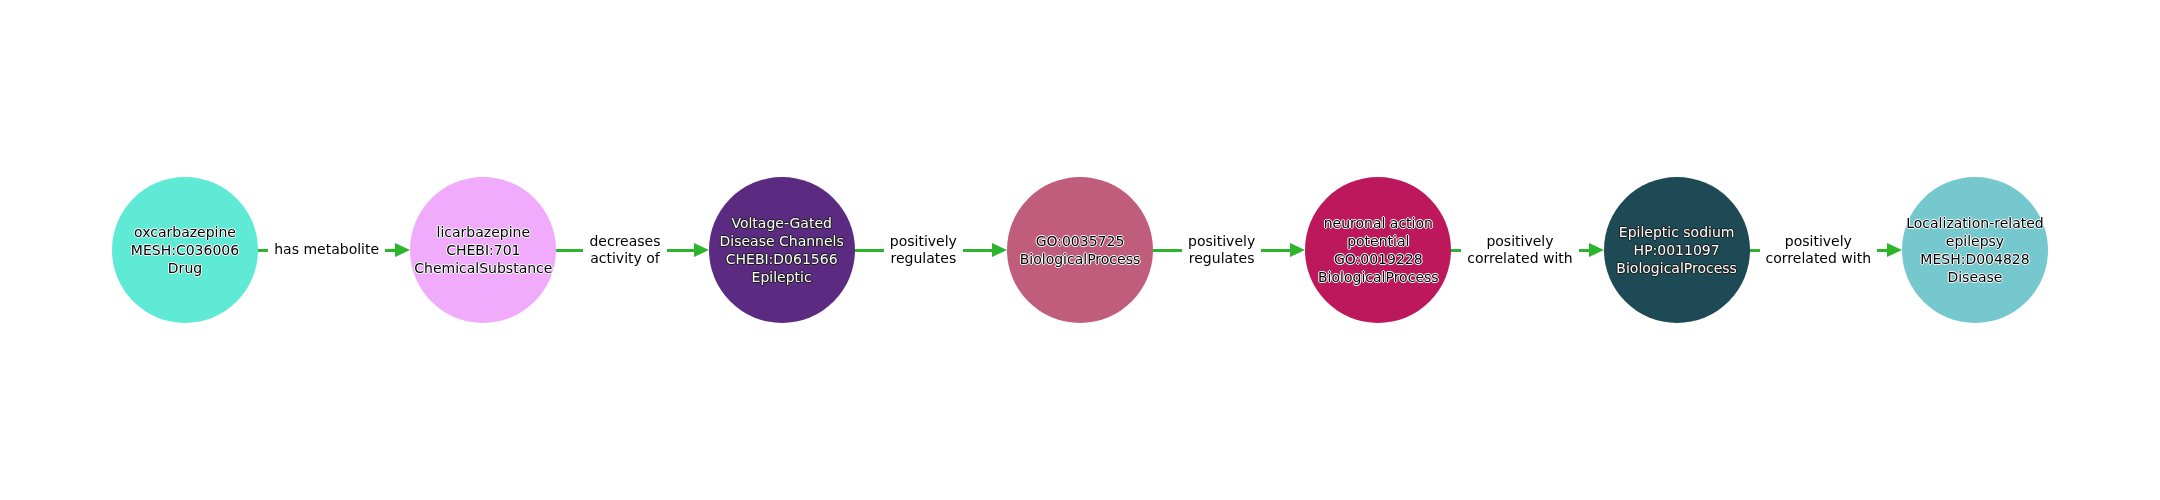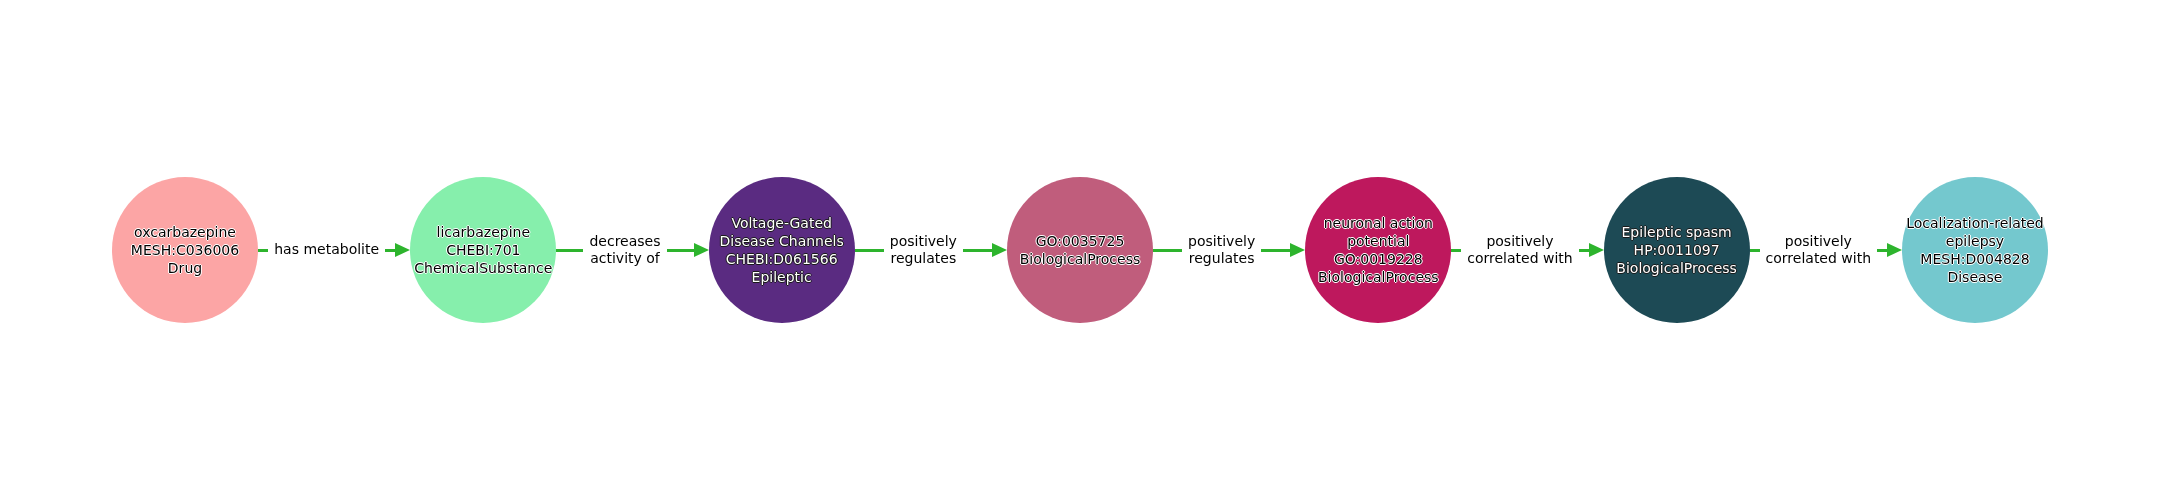--- a/index.html
+++ b/index.html
@@ -55,36 +55,36 @@
     border-left: 15px solid var(--edge-color);
     flex: 0 0 auto;
   }
 </style>
 </head>
 <body>
 
 <div class="canvas">
   <div class="row">
 
-    <div class="node" style="background: #fca5a5; color: rgb(0, 0, 0); text-shadow: rgb(255, 255, 255) 1px 0px 0px, rgb(255, 255, 255) -1px 0px 0px, rgb(255, 255, 255) 0px 1px 0px, rgb(255, 255, 255) 0px -1px 0px;">
+    <div class="node" style="background: #5eead4; color: rgb(0, 0, 0); text-shadow: rgb(255, 255, 255) 1px 0px 0px, rgb(255, 255, 255) -1px 0px 0px, rgb(255, 255, 255) 0px 1px 0px, rgb(255, 255, 255) 0px -1px 0px;">
       <div class="node-label">
         <span>oxcarbazepine</span>
         <span>MESH:C036006</span>
         <span>Drug</span>
       </div>
     </div>
 
     <div class="connector">
       <div class="seg"></div>
       <div class="edge-label">has metabolite</div>
       <div class="seg"></div>
       <div class="arrow"></div>
     </div>
 
-    <div class="node" style="background: #86efac; color: rgb(0, 0, 0); text-shadow: rgb(255, 255, 255) 1px 0px 0px, rgb(255, 255, 255) -1px 0px 0px, rgb(255, 255, 255) 0px 1px 0px, rgb(255, 255, 255) 0px -1px 0px;">
+    <div class="node" style="background: #f0abfc; color: rgb(0, 0, 0); text-shadow: rgb(255, 255, 255) 1px 0px 0px, rgb(255, 255, 255) -1px 0px 0px, rgb(255, 255, 255) 0px 1px 0px, rgb(255, 255, 255) 0px -1px 0px;">
       <div class="node-label">
         <span>licarbazepine</span>
         <span>CHEBI:701</span>
         <span>ChemicalSubstance</span>
       </div>
     </div>
 
     <div class="connector">
       <div class="seg"></div>
       <div class="edge-label">decreases
@@ -135,21 +135,21 @@
     <div class="connector">
       <div class="seg"></div>
       <div class="edge-label">positively
 correlated with</div>
       <div class="seg"></div>
       <div class="arrow"></div>
     </div>
 
     <div class="node" style="background: rgb(29, 74, 85); color: rgb(255, 255, 255); text-shadow: rgb(26, 26, 26) 1px 0px 0px, rgb(26, 26, 26) -1px 0px 0px, rgb(26, 26, 26) 0px 1px 0px, rgb(26, 26, 26) 0px -1px 0px;">
       <div class="node-label">
-        <span>Epileptic spasm</span>
+        <span>Epileptic sodium</span>
         <span>HP:0011097</span>
         <span>BiologicalProcess</span>
       </div>
     </div>
 
     <div class="connector">
       <div class="seg"></div>
       <div class="edge-label">positively
 correlated with</div>
       <div class="seg"></div>

